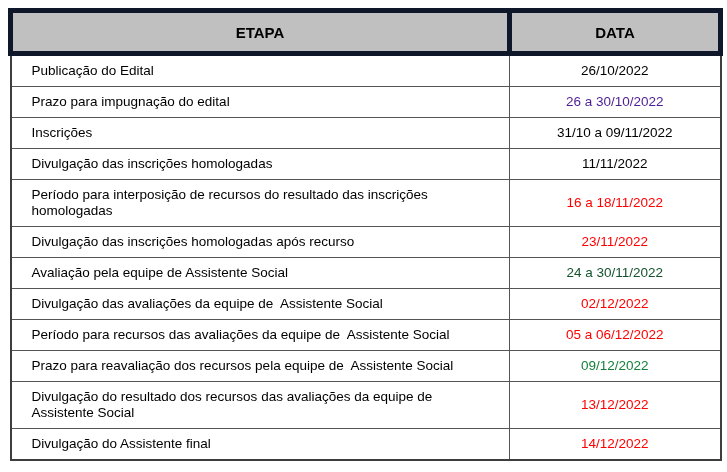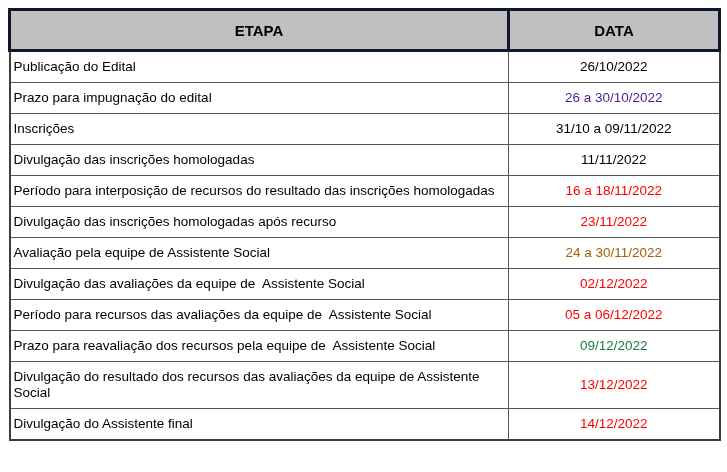--- a/index.html
+++ b/index.html
@@ -18,28 +18,28 @@
     border: 2px solid #3d3d3d;
   }
   col.col-etapa { width: 499px; }
   col.col-data  { width: 211px; }
   th {
     font-size: 15px;
     font-weight: bold;
     color: #000000;
     text-align: center;
     padding: 10px 3px;
-    border: 3px solid #0f172a;
+    border: 5px solid #0f172a;
     height: 18px;
   }
   td {
     font-size: 13.5px;
     line-height: 16px;
     color: #000000;
-    padding: 7px 3px;
+    padding: 7px 20px;
     border: 1px solid #555555;
     vertical-align: middle;
     overflow: hidden;
   }
   td.etapa {
     text-align: left;
     white-space: pre-wrap;
     word-wrap: break-word;
   }
   td.data {
@@ -80,21 +80,21 @@
     <tr>
       <td class="etapa">Período para interposição de recursos do resultado das inscrições homologadas</td>
       <td class="data" style="color: rgb(255, 0, 0);">16 a 18/11/2022</td>
     </tr>
     <tr>
       <td class="etapa">Divulgação das inscrições homologadas após recurso</td>
       <td class="data" style="color: rgb(255, 0, 0);">23/11/2022</td>
     </tr>
     <tr>
       <td class="etapa">Avaliação pela equipe de Assistente Social</td>
-      <td class="data" style="color: #a16207; border-radius: 7px;">24 a 30/11/2022</td>
+      <td class="data" style="color: #14532d; border-radius: 7px;">24 a 30/11/2022</td>
     </tr>
     <tr>
       <td class="etapa">Divulgação das avaliações da equipe de  Assistente Social</td>
       <td class="data" style="color: rgb(255, 0, 0);">02/12/2022</td>
     </tr>
     <tr>
       <td class="etapa">Período para recursos das avaliações da equipe de  Assistente Social</td>
       <td class="data" style="color: rgb(255, 0, 0);">05 a 06/12/2022</td>
     </tr>
     <tr>

